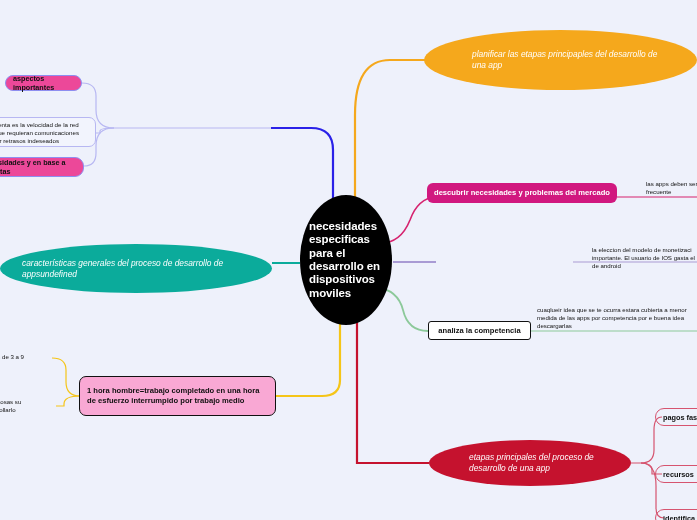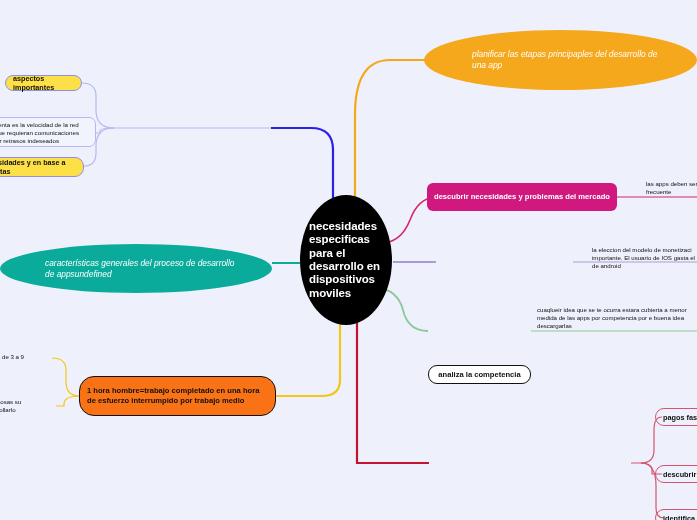--- a/index.html
+++ b/index.html
@@ -51,25 +51,25 @@
     border-radius:5px;
     display:flex;align-items:center;
     font-weight:bold;
     font-size:7.6px;
     line-height:9.6px;
     box-sizing:border-box;
     padding:4px 7px;
   }
   .r-pink{background:#d1187f;color:#ffffff;border-radius:6px;}
   .r-purple{background:#a99bd4;color:#ffffff;border-radius:6px;}
-  .r-green{background:#ffffff;color:#111111;border:1.4px solid #111111;border-radius:9px;margin-top:44px;}
-  .r-yellow{background:#f97316;color:#111111;border:1.4px solid #111111;border-radius:15px;}
+  .r-green{background:#ffffff;color:#111111;border:1.4px solid #111111;border-radius:3px;}
+  .r-yellow{background:#f9a8d4;color:#111111;border:1.4px solid #111111;border-radius:7px;}
 
   .pill{
-    background:#fde047;
+    background:#ec4899;
     border:1px solid #8e8ef0;
     border-radius:9px;
     font-weight:bold;
     font-size:7.2px;
     line-height:9px;
     color:#111111;
     display:flex;align-items:center;
     padding:4px 7px;
     box-sizing:border-box;
   }
@@ -156,25 +156,25 @@
   </div>
 
   <div class="node pill-plain" style="left:-14px;top:117px;width:110px;height:30px;">
     <span>...enta es la velocidad de la red ...ue requieran comunicaciones ...ir retrasos indeseados</span>
   </div>
 
   <div class="node pill" style="left:-16px;top:157px;width:100px;height:20px;">
     <span>...sidades y en base a estas</span>
   </div>
 
-  <div class="node ellipse el-teal" style="left:0px;top:244px;width:272px;height:49px;padding-left:45px;padding-right:30px;">
+  <div class="node ellipse el-teal" style="left:0px;top:244px;width:272px;height:49px;padding-left:22px;padding-right:30px;">
     <span class="txt">características generales del proceso de desarrollo de appsundefined</span>
   </div>
 
-  <div class="node rrect r-pink" style="left:427px;top:183px;width:190px;height:28px;">
+  <div class="node rrect r-pink" style="left:427px;top:183px;width:190px;height:20px;">
     <span>descubrir necesidades y problemas del mercado</span>
   </div>
   <div class="node bare" style="left:646px;top:180px;width:58px;">
     <span>las apps deben ser: frecuente</span>
   </div>
 
   <div class="node bare" style="left:592px;top:246px;width:108px;">
     <span>la eleccion del modelo de monetizaci importante. El usuario de IOS gasta el de android</span>
   </div>
 
@@ -188,24 +188,27 @@
   <div class="node rrect r-yellow" style="left:79px;top:376px;width:197px;height:40px;">
     <span>1 hora hombre=trabajo completado en una hora de esfuerzo interrumpido por trabajo medio</span>
   </div>
   <div class="node bare" style="left:-18px;top:353px;width:72px;">
     <span>app es de 3 a 9</span>
   </div>
   <div class="node bare" style="left:-18px;top:398px;width:72px;">
     <span>otras cosas su desarrollarlo</span>
   </div>
 
+  <div class="node ellipse el-crimson" style="left:429px;top:440px;width:202px;height:46px;padding-left:40px;padding-right:20px;">
+    <span class="txt">etapas principales del proceso de desarrollo de una app</span>
+  </div>
 
   <div class="node pill-pink" style="left:655px;top:408px;width:62px;height:18px;">
     <span>pagos fas</span>
   </div>
   <div class="node pill-pink" style="left:655px;top:465px;width:62px;height:18px;">
-    <span>descubrir</span>
+    <span>recursos</span>
   </div>
   <div class="node pill-pink" style="left:655px;top:509px;width:62px;height:18px;">
     <span>identifica</span>
   </div>
 
 </div>
 
 </body></html>

